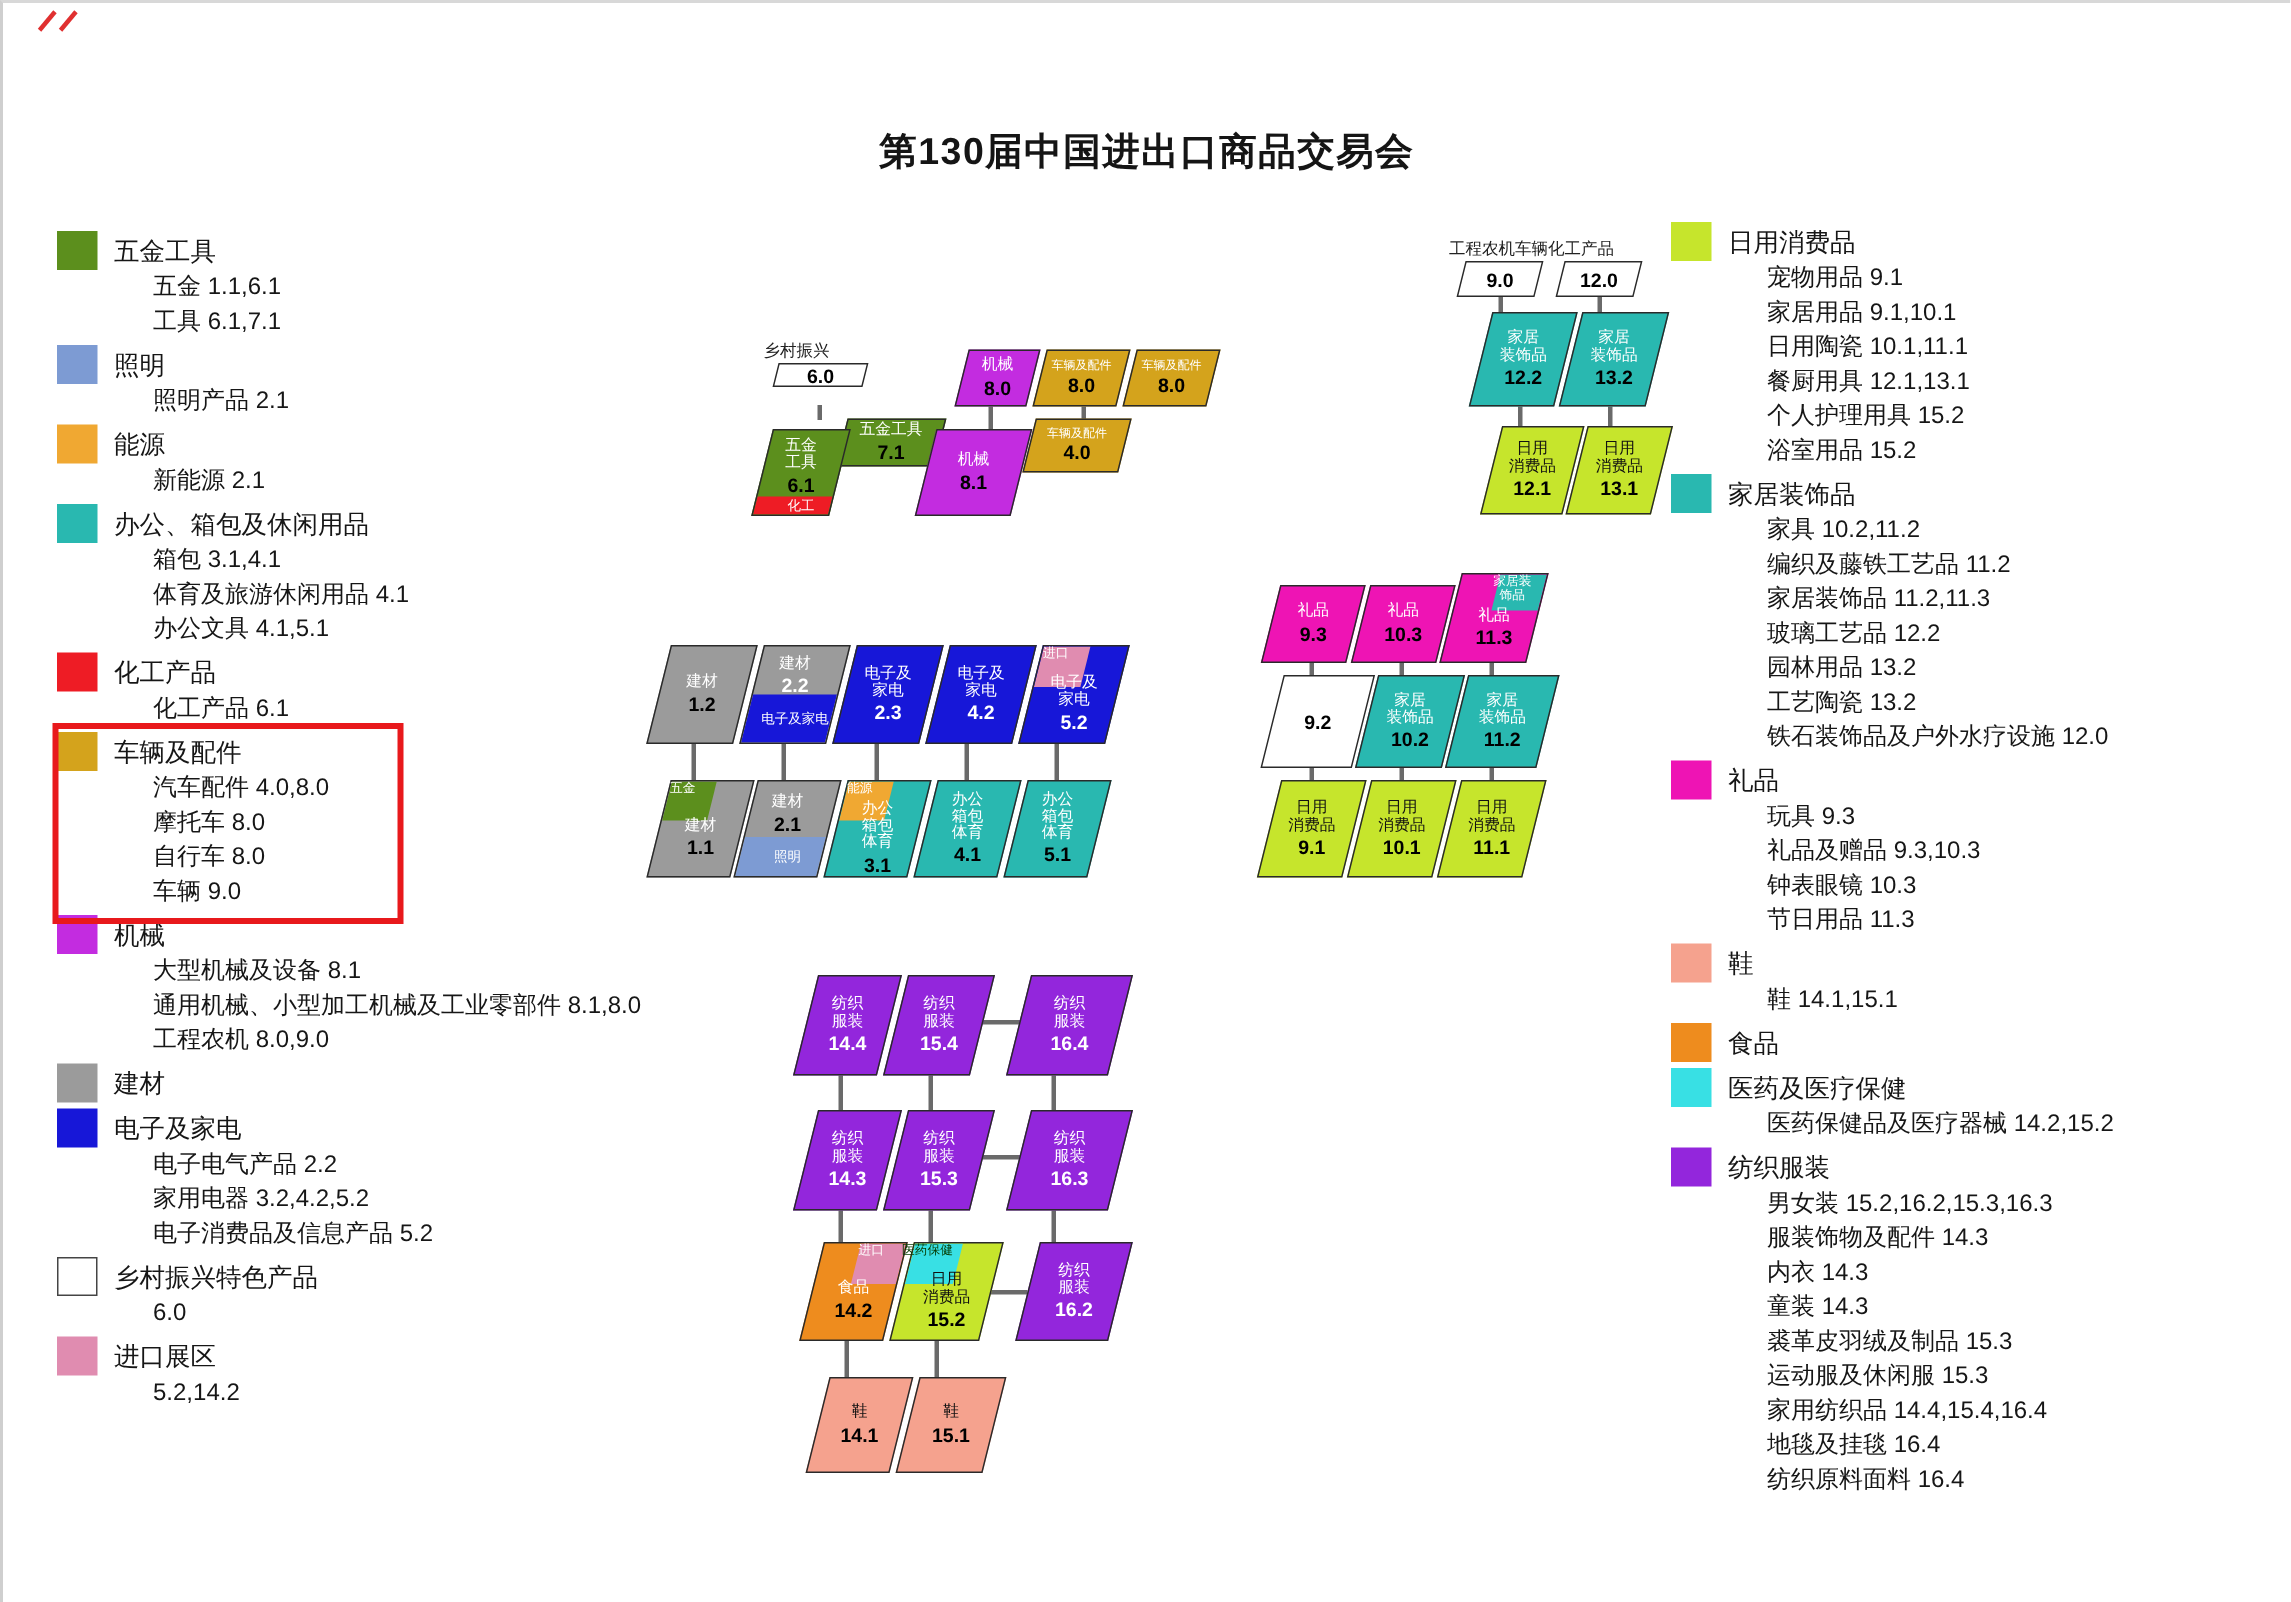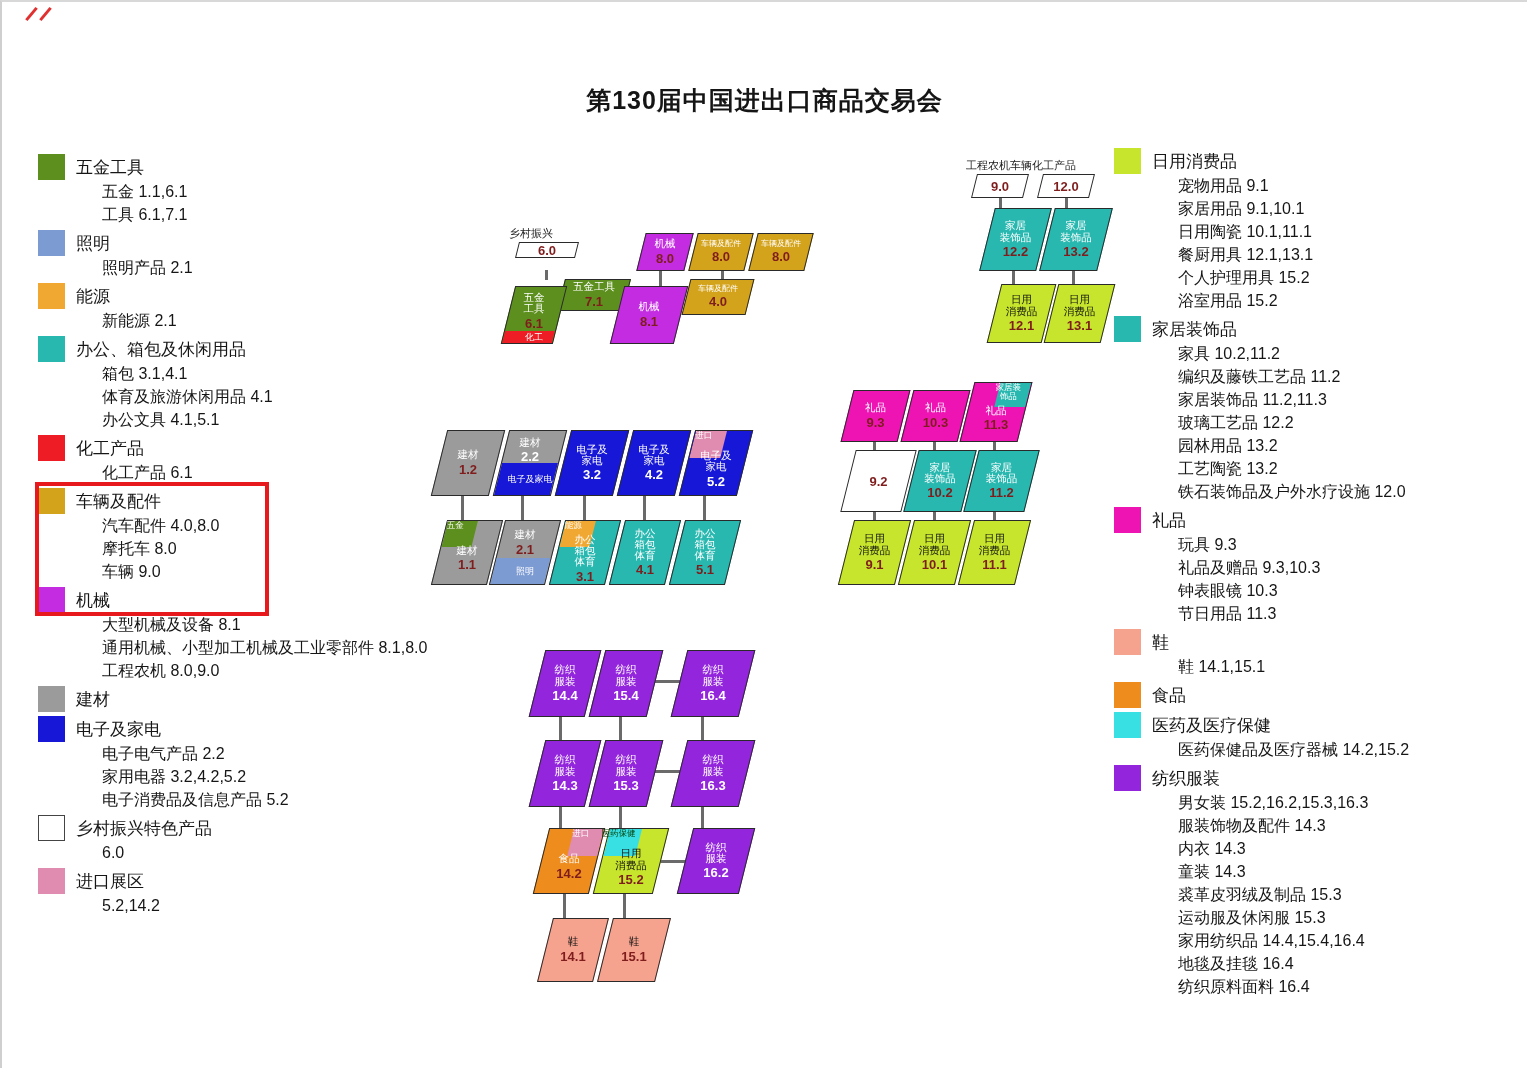--- a/index.html
+++ b/index.html
@@ -28,21 +28,21 @@
   .connector{position:absolute;background:#6a6a6a;}
   .hall{position:absolute;}
   .hall-bg{position:absolute;inset:0;transform:skewX(-14deg);border:1px solid #2a2a2a;overflow:hidden;}
   .hall-strip{position:absolute;bottom:0;left:0;right:0;}
   .hall-corner{position:absolute;top:0;width:55%;height:42%;}
   .hall-text{position:absolute;inset:0;display:flex;flex-direction:column;align-items:center;
              justify-content:center;text-align:center;color:#fff;z-index:2;}
   .hall.light .hall-text{color:#111;}
   .hall-line{font-size:10.5px;line-height:1.08;}
   .hall.small .hall-line{font-size:8px;white-space:nowrap;}
-  .hall-num{font-size:13px;font-weight:700;color:#7f1d1d;margin-top:1px;}
+  .hall-num{font-size:13px;font-weight:700;color:#000000;margin-top:1px;}
   .hall-num.num-light{color:#fff;}
   .corner-label{position:absolute;top:1px;width:58%;font-size:8.5px;line-height:1.05;
                 color:#fff;text-align:center;}
   .corner-label.dark{color:#063b00;}
   .strip-label{position:absolute;bottom:0;left:0;right:0;display:flex;align-items:center;
                justify-content:center;font-size:9px;color:#fff;}
   .hall-above{position:absolute;bottom:100%;left:-8px;margin-bottom:1px;font-size:11px;
               color:#222;white-space:nowrap;}
   .highlight-box{position:absolute;border:4px solid #e8191c;z-index:10;pointer-events:none;}
 </style>
@@ -276,21 +276,21 @@
           <div class="hall-line">建材</div>
           <div class="hall-num num-light">2.2</div>
           <div class="strip-label" style="height: 50%;">电子及家电</div>
         </div>
       </div>
       <div class="hall" style="left: 514px; top: 428px; width: 58px; height: 66px;">
         <div class="hall-bg" style="background: rgb(23, 23, 216);"></div>
         <div class="hall-text">
           <div class="hall-line">电子及</div>
           <div class="hall-line">家电</div>
-          <div class="hall-num num-light">3.2</div>
+          <div class="hall-num num-light">2.3</div>
         </div>
       </div>
       <div class="hall" style="left: 576px; top: 428px; width: 58px; height: 66px;">
         <div class="hall-bg" style="background: rgb(23, 23, 216);"></div>
         <div class="hall-text">
           <div class="hall-line">电子及</div>
           <div class="hall-line">家电</div>
           <div class="hall-num num-light">4.2</div>
         </div>
       </div>
@@ -497,20 +497,21 @@
         </div>
       </div>
       <div class="legend-section">
         <div class="legend-head">
           <div class="swatch" style="background: rgb(212, 163, 28);"></div>
           <div class="legend-title">车辆及配件</div>
         </div>
         <div class="legend-items">
           <div class="legend-item">汽车配件 4.0,8.0</div>
           <div class="legend-item">摩托车 8.0</div>
+          <div class="legend-item">自行车 8.0</div>
           <div class="legend-item">车辆 9.0</div>
         </div>
       </div>
       <div class="legend-section">
         <div class="legend-head">
           <div class="swatch" style="background: rgb(195, 44, 224);"></div>
           <div class="legend-title">机械</div>
         </div>
         <div class="legend-items">
           <div class="legend-item">大型机械及设备 8.1</div>

